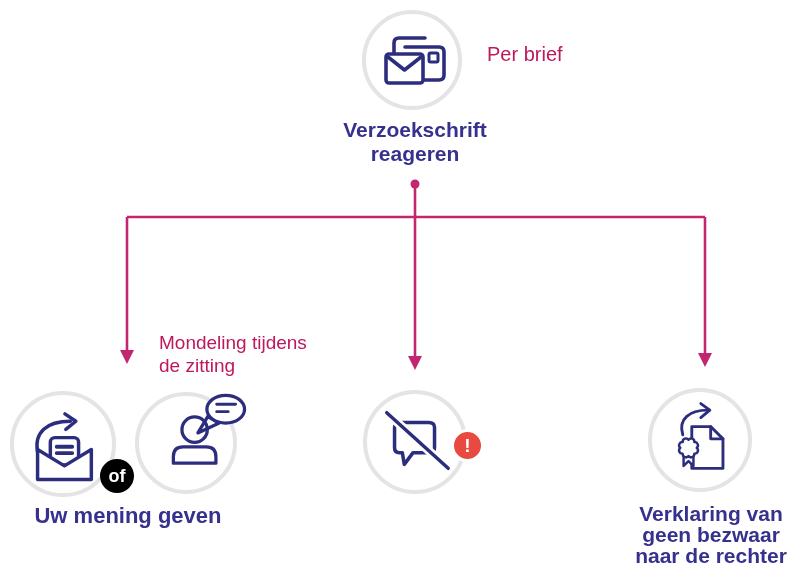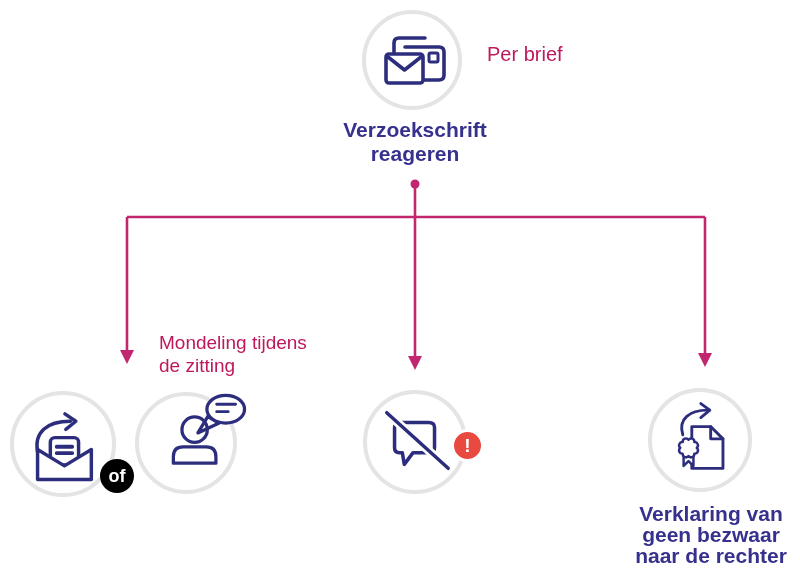--- a/index.html
+++ b/index.html
@@ -117,20 +117,21 @@
   <div class="circle" style="left:135px; top:392px; width:102px; height:102px;"></div>
   <svg class="icon-svg" style="left:157px; top:387px;" width="90" height="82" viewBox="0 0 110 100">
     <g stroke="#2c2e7d" stroke-width="4" fill="none" stroke-linecap="round" stroke-linejoin="round">
       <path d="M62 36 L50 56 L76 44 Z" fill="#ffffff"></path>
       <ellipse cx="84" cy="27" rx="23" ry="17" fill="#ffffff"></ellipse>
       <path d="M73 21 H96 M73 30 H87" stroke-width="3.6"></path>
       <circle cx="46" cy="52" r="15.5"></circle>
       <path d="M20 93 V85 Q20 73 32 73 H60 Q72 73 72 85 V93 Z"></path>
     </g>
   </svg>
+  <div class="lbl-bold" style="left:8px; top:503px; width:240px; font-size:22px;">Uw mening geven</div>
 
   <div class="circle" style="left:363px; top:390px; width:104px; height:104px;"></div>
   <svg class="icon-svg" style="left:377px; top:405px;" width="78" height="70" viewBox="0 0 80 70">
     <g stroke="#2c2e7d" stroke-width="3.6" fill="none" stroke-linecap="round" stroke-linejoin="round">
       <path d="M23 17 H53 Q59 17 59 22 V43 Q59 48 53 48 H37 L28 60 L26 48 H23 Q18 48 18 43 V22 Q18 17 23 17 Z"></path>
       <path d="M10 7 L73 64" stroke="#ffffff" stroke-width="9"></path>
       <path d="M10 7 L73 64"></path>
     </g>
   </svg>
   <div class="alert-badge">!</div>

